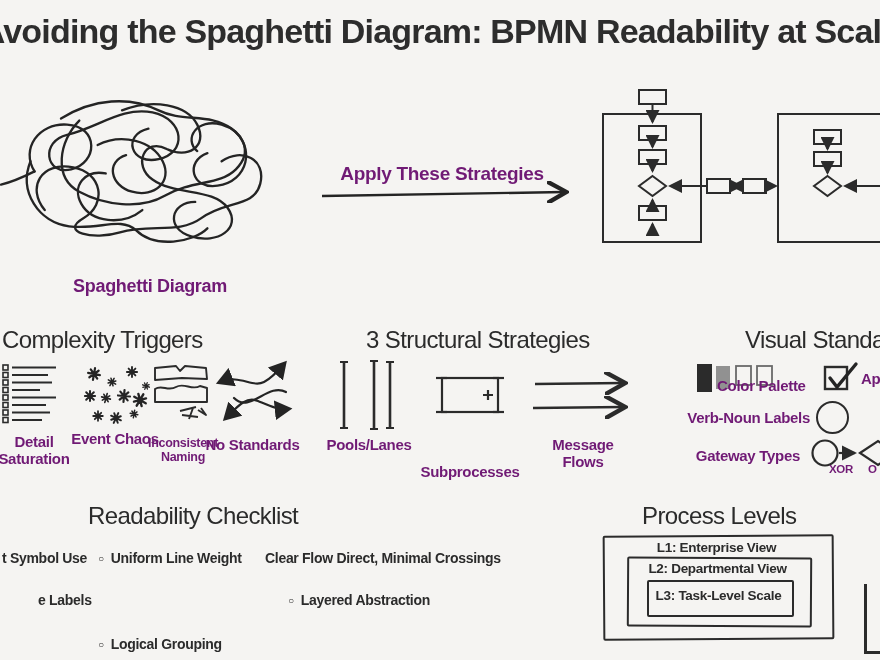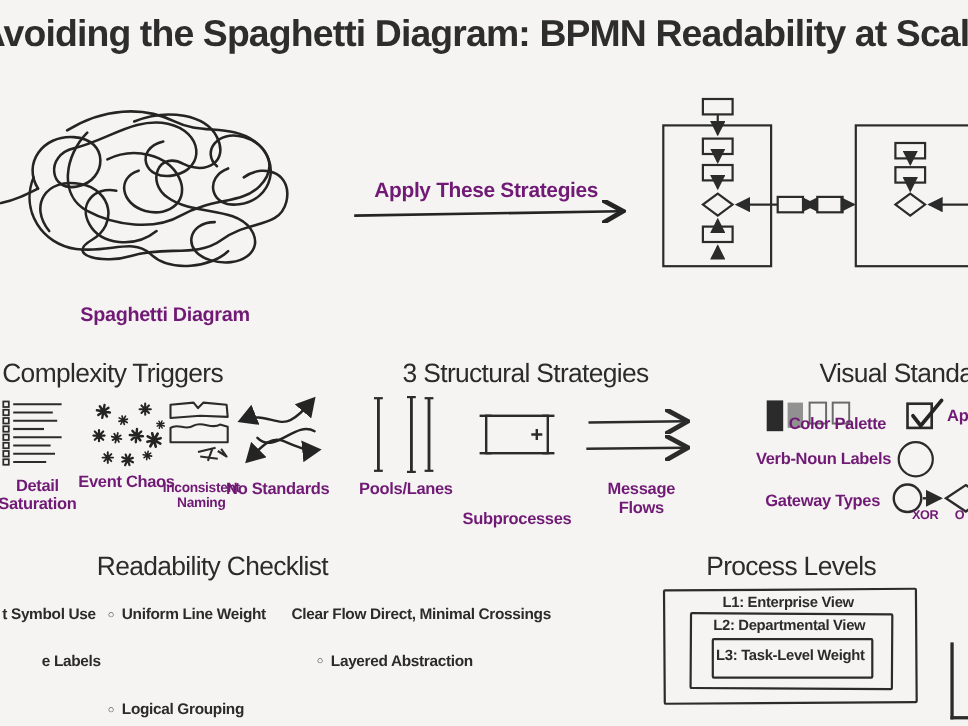--- a/index.html
+++ b/index.html
@@ -289,18 +289,18 @@
 
   <div class="abs sec-head" style="left:642px;top:502px;width:152px;text-align:center;">Process Levels</div>
 
   <div class="abs box j1" style="left:603px;top:535px;width:227px;height:101px;"></div>
   <div class="abs lvl-label" style="left:603px;top:540px;width:227px;">L1: Enterprise View</div>
 
   <div class="abs box-thin j2" style="left:627px;top:557px;width:181px;height:66px;"></div>
   <div class="abs lvl-label" style="left:627px;top:561px;width:181px;">L2: Departmental View</div>
 
   <div class="abs box-thin" style="left:647px;top:580px;width:143px;height:33px;"></div>
-  <div class="abs lvl-label" style="left:647px;top:588px;width:143px;">L3: Task-Level Weight</div>
+  <div class="abs lvl-label" style="left:647px;top:588px;width:143px;">L3: Task-Level Scale</div>
 
   <div class="abs" style="left:864px;top:584px;width:2.5px;height:70px;background:#2b2b2b;"></div>
   <div class="abs" style="left:864px;top:651px;width:16px;height:2.5px;background:#2b2b2b;"></div>
 
 </div>
 
 </body></html>

